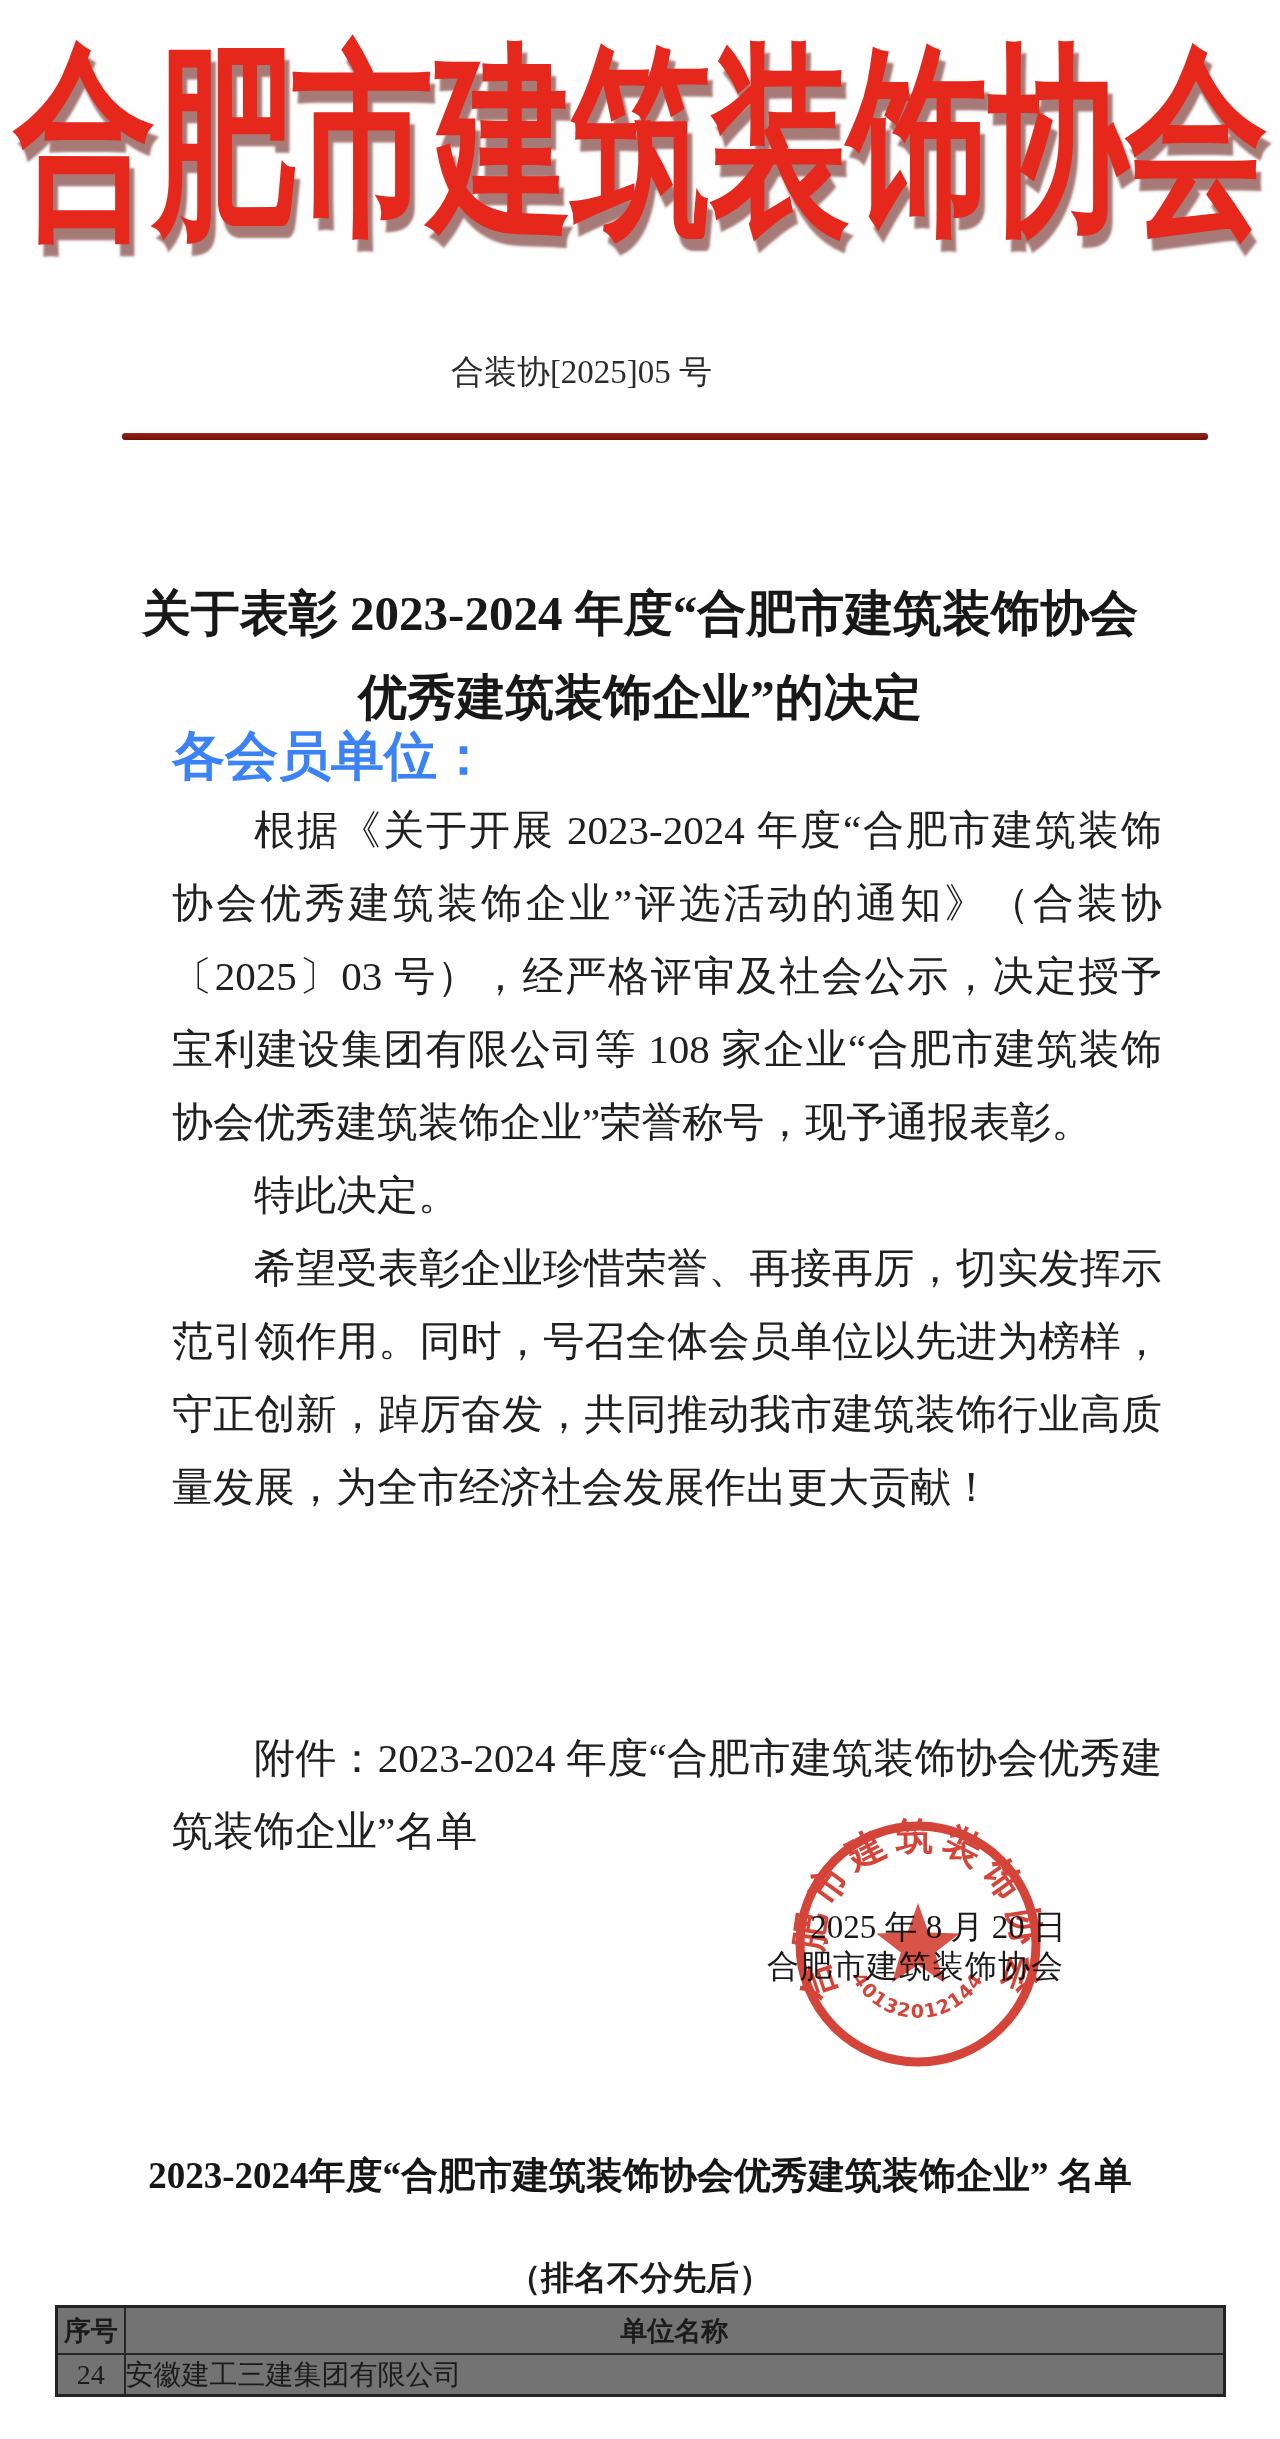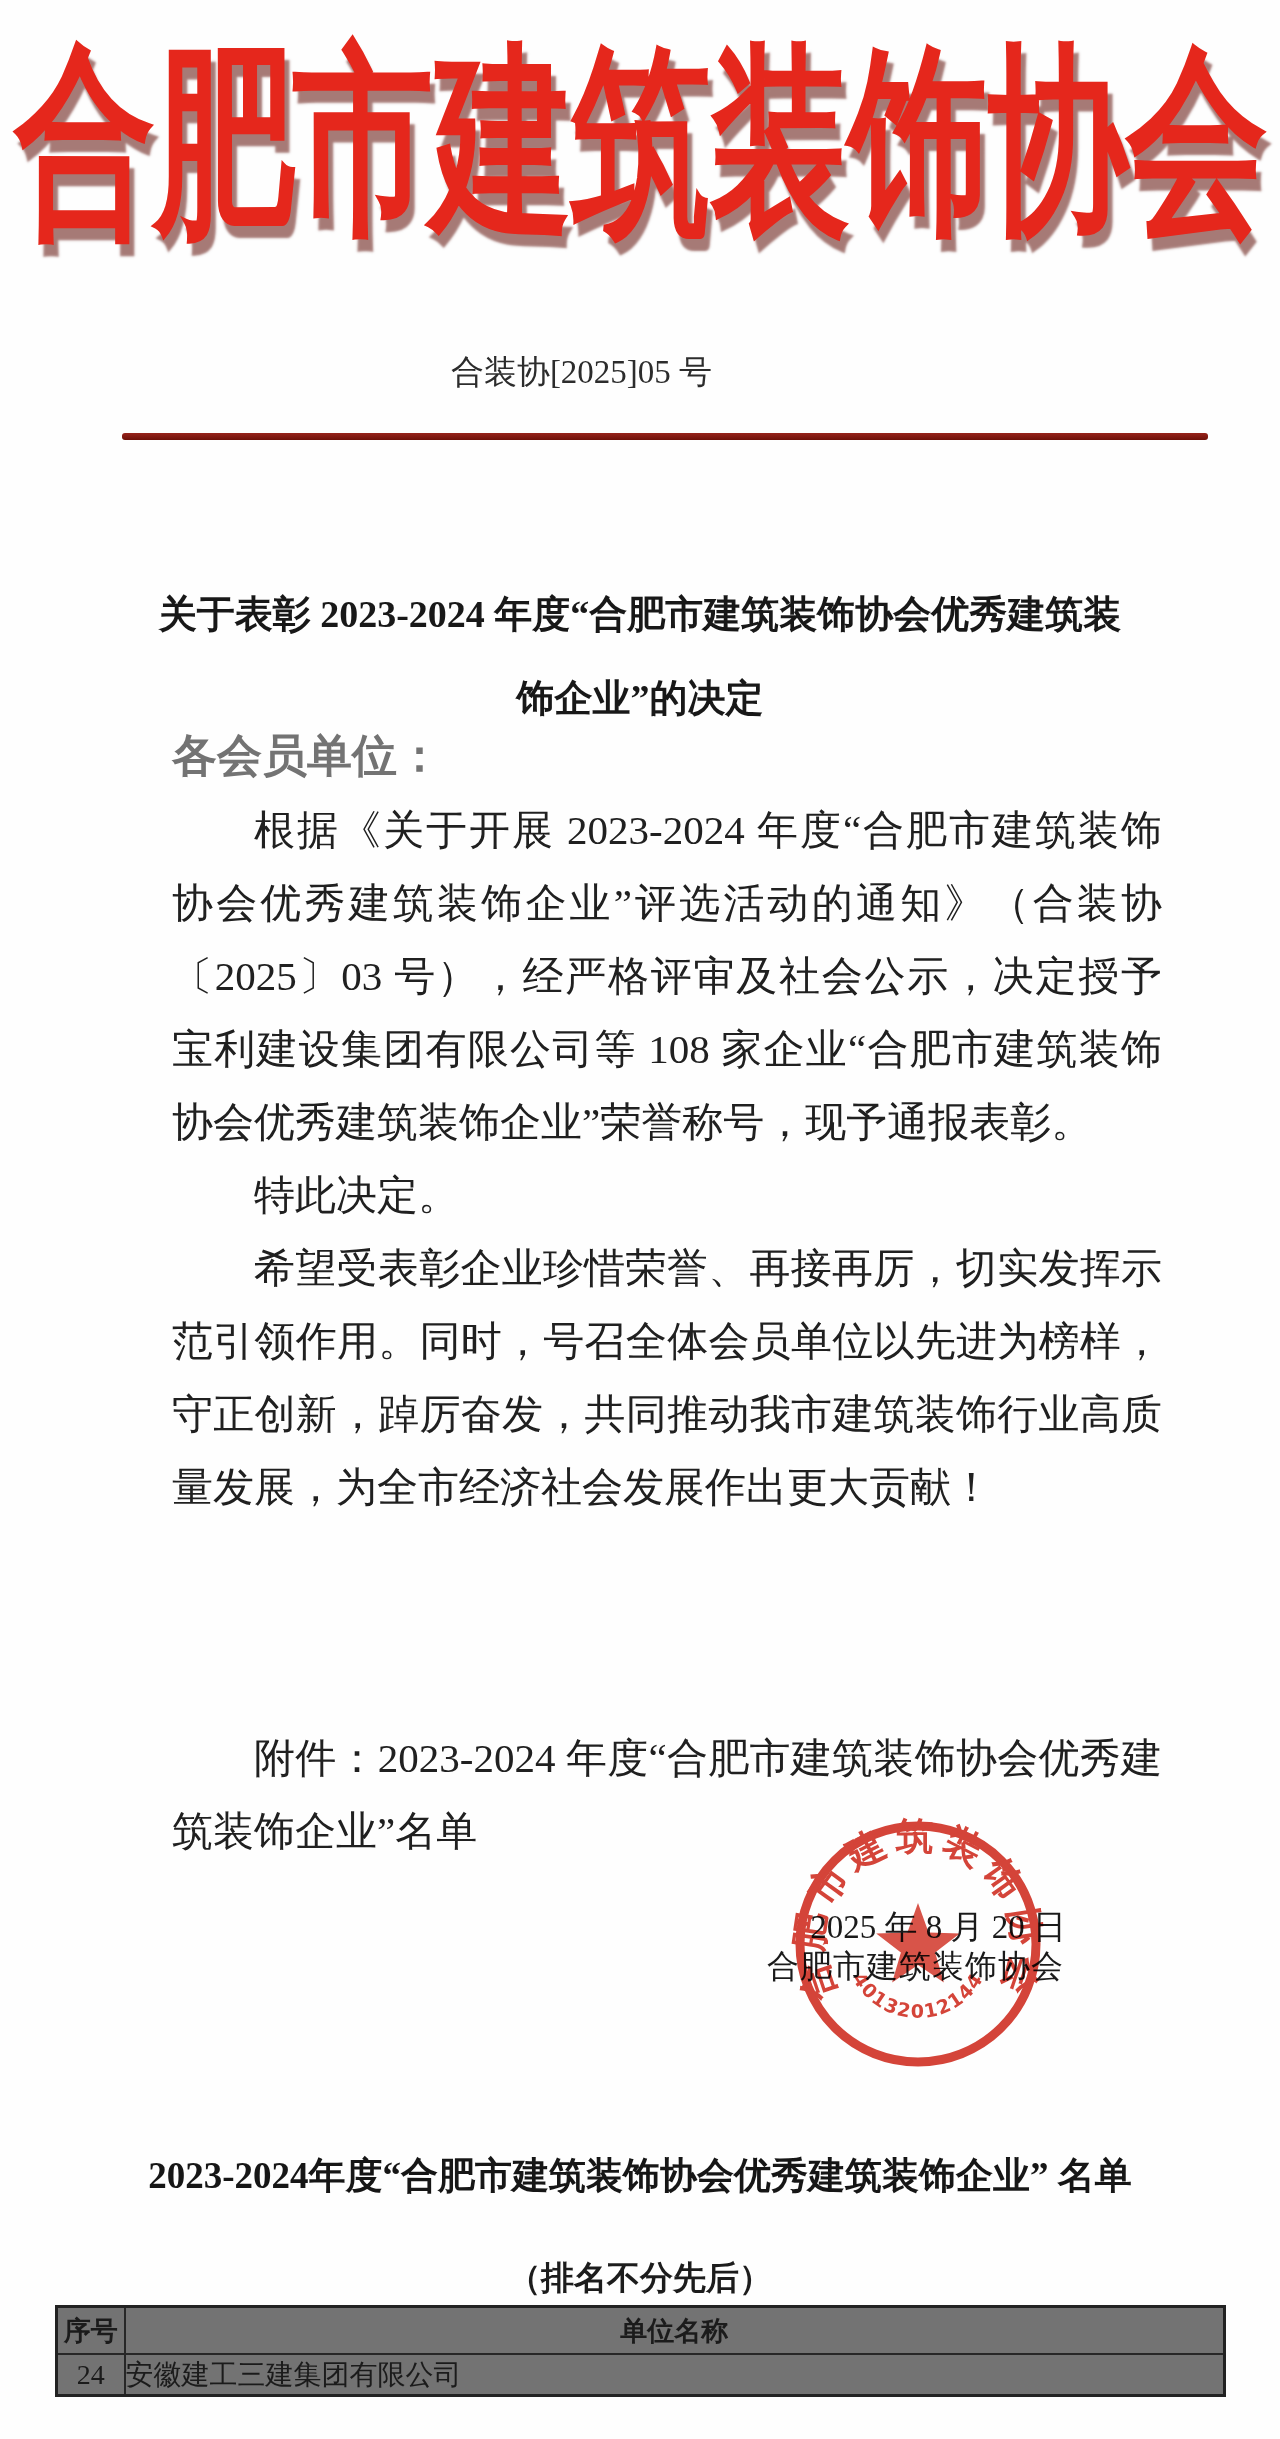--- a/index.html
+++ b/index.html
@@ -39,30 +39,30 @@
   .redline{
     position:absolute; top:433px; left:122px;
     width:1086px; height:7px;
     background:linear-gradient(#97231b,#6e1008);
     border-radius:3px;
   }
   
   .doc-title{
     position:absolute; top:572px; left:140px; width:1000px;
     text-align:center;
-    font-size:38px; line-height:84px;
+    font-size:49px; line-height:84px;
     font-weight:bold;
     color:#181818;
   }
   
   .salutation{
     position:absolute; top:732px; left:172px;
-    font-size:45px; line-height:48px;
-    font-weight:bold;
-    color:#737373;
+    font-size:53px; line-height:48px;
+    font-weight:bold;
+    color:#3b82f6;
   }
   
   .body-text{
     position:absolute; top:794px; left:172px; width:990px;
     font-size:41px; line-height:73px;
     text-align:justify;
     color:#202020;
   }
   .body-text p{ margin:0; text-indent:2em; }
   

